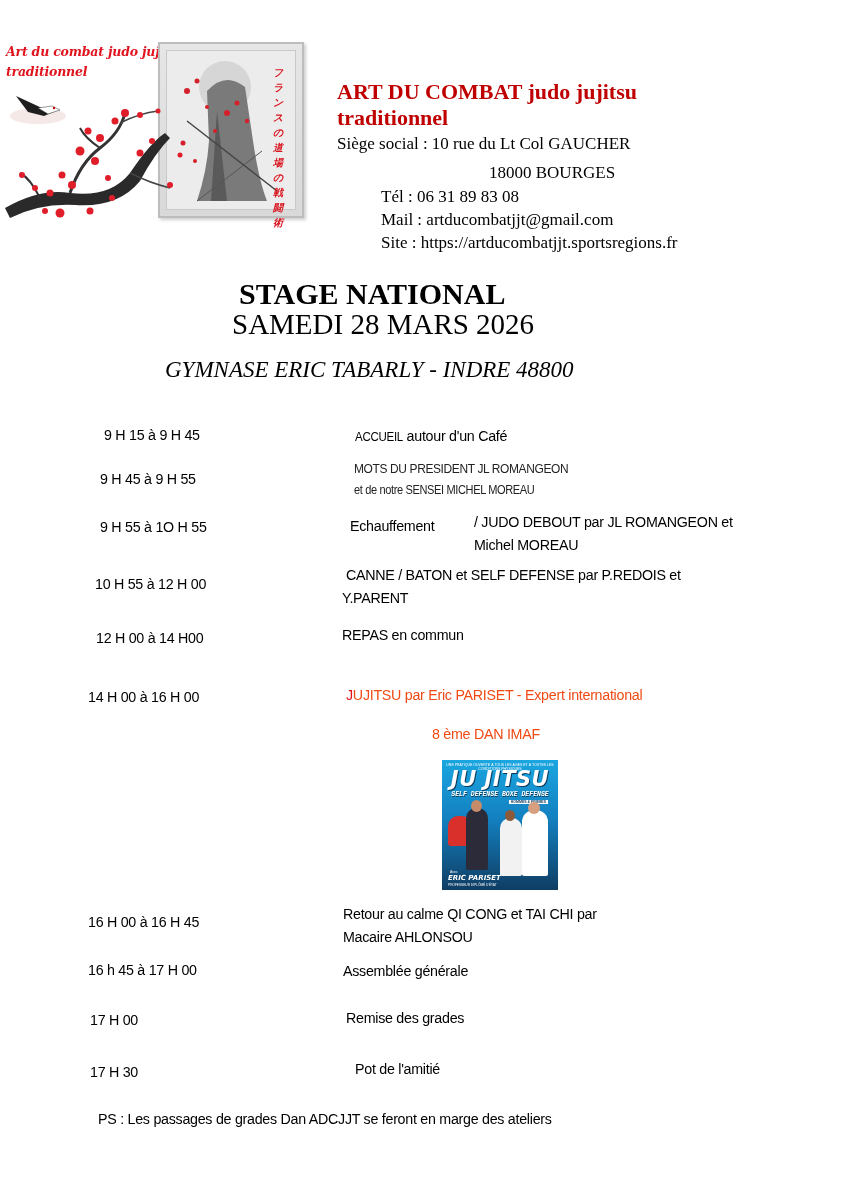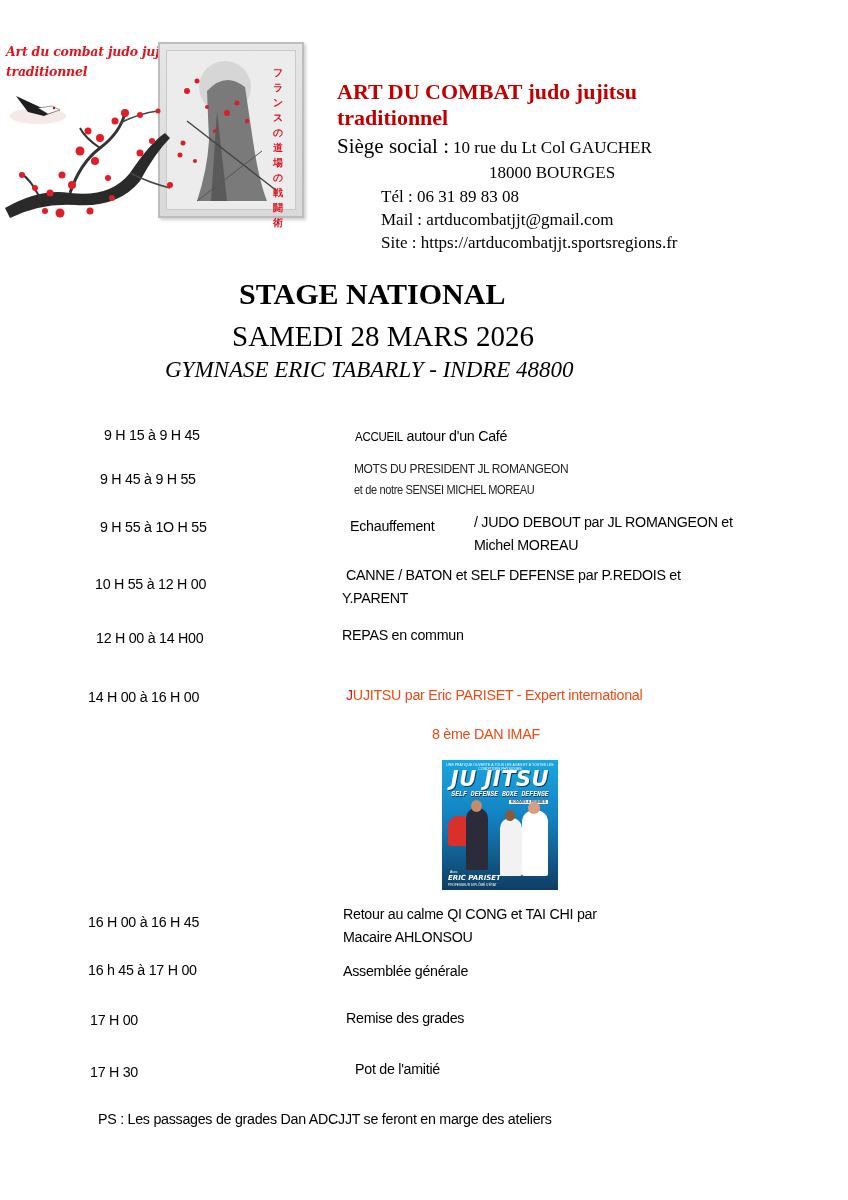--- a/index.html
+++ b/index.html
@@ -20,30 +20,30 @@
       background: linear-gradient(180deg, #e6e6e6 0%, #d9d9d9 100%);
       border: 2px solid #bdbdbd; box-shadow: 2px 2px 3px #cfcfcf;
     }
     #logo .poster .inner {
       position: absolute; left: 6px; top: 6px; right: 6px; bottom: 6px;
       background: #ececec; border: 1px solid #c9c9c9;
     }
     #logo .jp-text {
       position: absolute; right: 10px; top: 14px; width: 12px;
       font-family: "DejaVu Sans", sans-serif; font-size: 10px; line-height: 15px;
-      color: #d9141e; font-weight: bold; white-space: normal; word-break: break-all;
+      color: #d9141e; font-weight: bold; white-space: normal; word-break: break-all; font-style: italic;
     }
 
     
     .org-title {
       font-family: "Liberation Serif", serif; font-weight: bold; color: #c00000;
       font-size: 22px; line-height: 25px;
     }
     .serif { font-family: "Liberation Serif", serif; }
-    .siege-label { font-size: 21px; }
+    .siege-label { font-size: 17px; }
     .siege-value { font-size: 17px; }
     .contact { font-size: 17px; line-height: 22px; margin-left: 44px; }
 
     
     .stage-title { font-family: "Liberation Serif", serif; font-weight: bold; font-size: 30px; }
     .date-title  { font-family: "Liberation Serif", serif; font-size: 29px; }
     .place-title { font-family: "Liberation Serif", serif; font-style: italic; font-size: 23px; }
 
     
     .time { font-size: 15.5px; letter-spacing: -0.3px; transform: scaleX(0.92); transform-origin: left; }
@@ -172,21 +172,21 @@
   <span class="siege-label">Siège social :</span>
   <span class="siege-value">10 rue du Lt Col GAUCHER</span>
 </div>
 <div class="abs serif siege-value" style="left:489px;top:163px">18000 BOURGES</div>
 
 <div class="abs serif contact" style="left:337px;top:186px">Tél : 06 31 89 83 08</div>
 <div class="abs serif contact" style="left:337px;top:209px">Mail : artducombatjjt@gmail.com</div>
 <div class="abs serif contact" style="left:337px;top:232px">Site :  https://artducombatjjt.sportsregions.fr</div>
 
 <div class="abs stage-title" style="left:239px;top:277px">STAGE NATIONAL</div>
-<div class="abs date-title" style="left:232px;top:320px">SAMEDI 28 MARS 2026</div>
+<div class="abs date-title" style="left:232px;top:308px">SAMEDI 28 MARS 2026</div>
 <div class="abs place-title" style="left:165px;top:357px">GYMNASE ERIC TABARLY - INDRE 48800</div>
 
 <div>
 
   <div class="abs time" style="left:104px;top:426px">9 H 15 à 9 H 45</div>
   <div class="abs act" style="left:355px;top:425px">
     <span style="font-size:12.5px">ACCUEIL</span>
     <span>autour d'un Café</span>
   </div>
 

